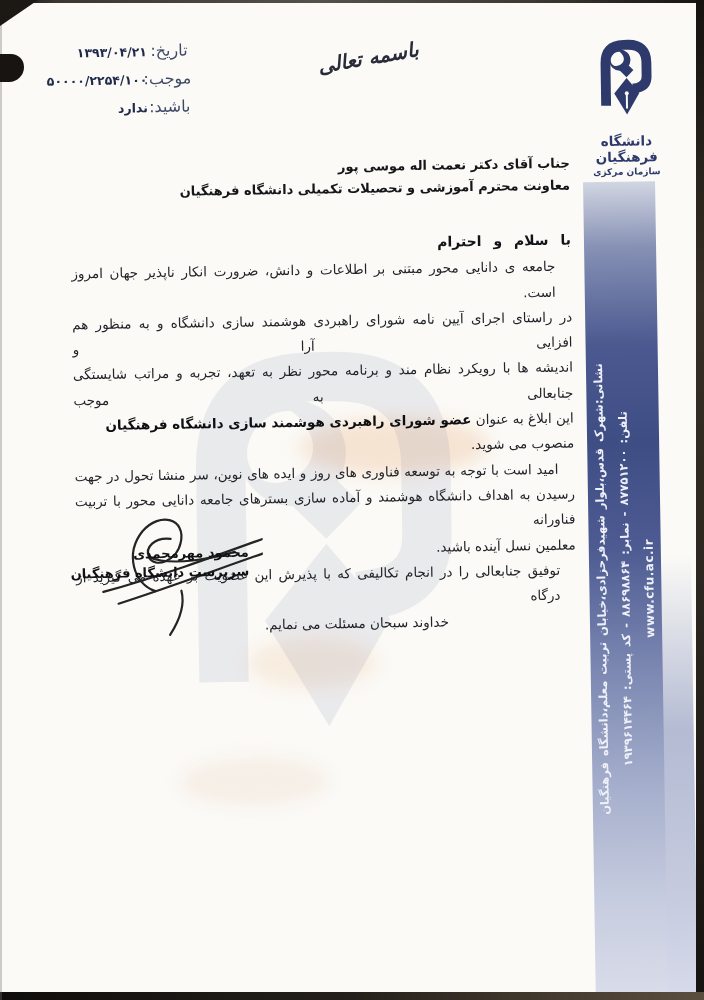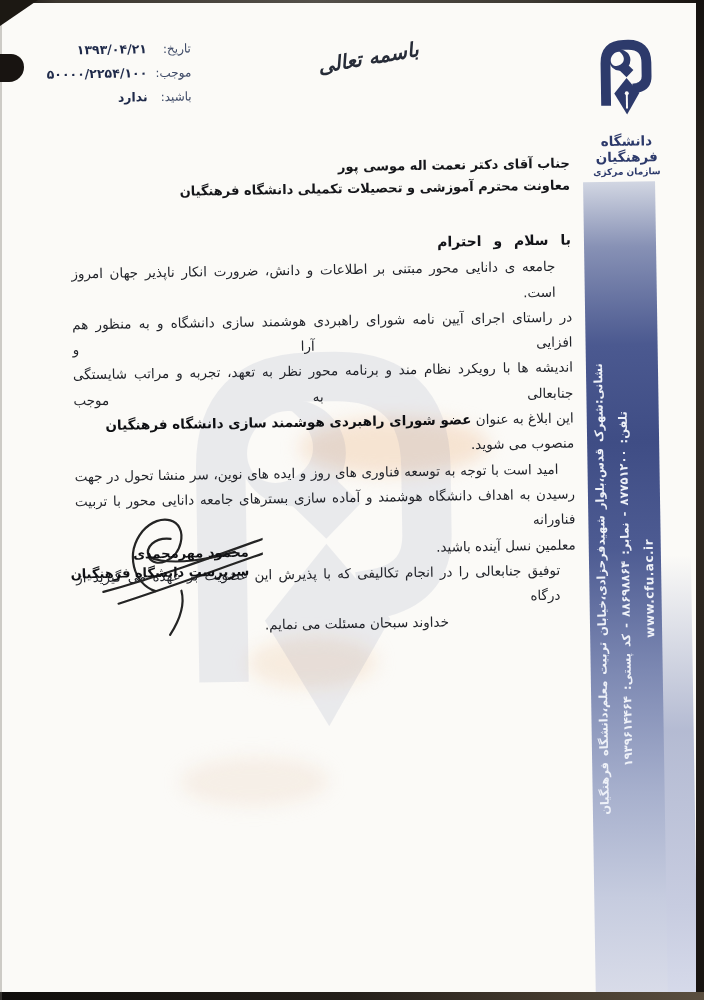--- a/index.html
+++ b/index.html
@@ -21,21 +21,21 @@
   .punch-mark{position:absolute;left:0;top:54px;width:24px;height:28px;background:#181411;
     border-radius:0 70% 80% 0 / 0 60% 70% 0;}
   
   .print{position:absolute;left:0;top:0;width:704px;height:1000px;
     transform:rotate(-0.9deg);transform-origin:352px 500px;}
   
   .meta{position:absolute;left:46px;top:38px;width:152px;}
   .meta .row{display:flex;align-items:baseline;margin-bottom:9px;}
   .meta .val{flex:1;text-align:right;direction:rtl;font-size:12.5px;font-weight:bold;
     color:#1f2a4a;padding-left:4px;}
-  .meta .lab{width:44px;text-align:right;direction:rtl;font-size:12px;color:#3d4966;}
+  .meta .lab{width:44px;text-align:center;direction:rtl;font-size:16px;color:#3d4966;}
   
   .bismillah{position:absolute;left:300px;top:46px;width:150px;text-align:center;
     font-size:20px;font-weight:600;font-style:italic;color:#272c38;direction:rtl;
     transform:rotate(-9deg);}
   
   .logo{position:absolute;left:578px;top:34px;width:108px;text-align:center;}
   .logo svg{display:block;margin:0 auto;}
   .logo-name{font-size:13.5px;font-weight:bold;color:#2d3a6b;direction:rtl;margin-top:3px;}
   .logo-sub{font-size:9px;font-weight:bold;color:#2d3a6b;direction:rtl;margin-top:2px;}
   

